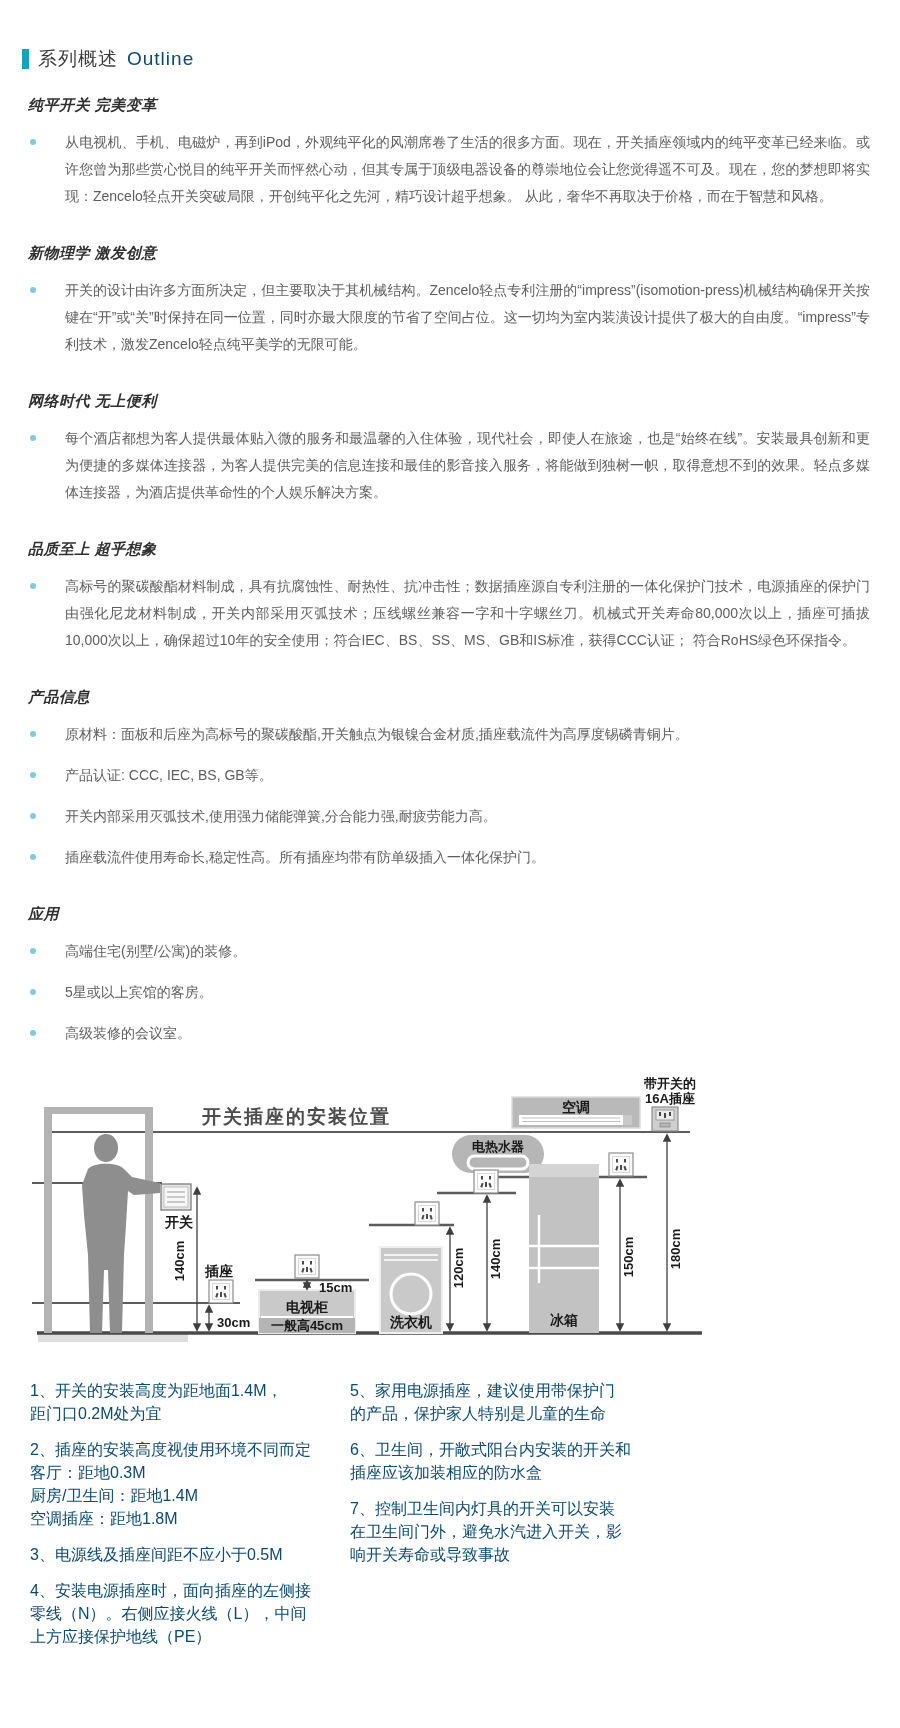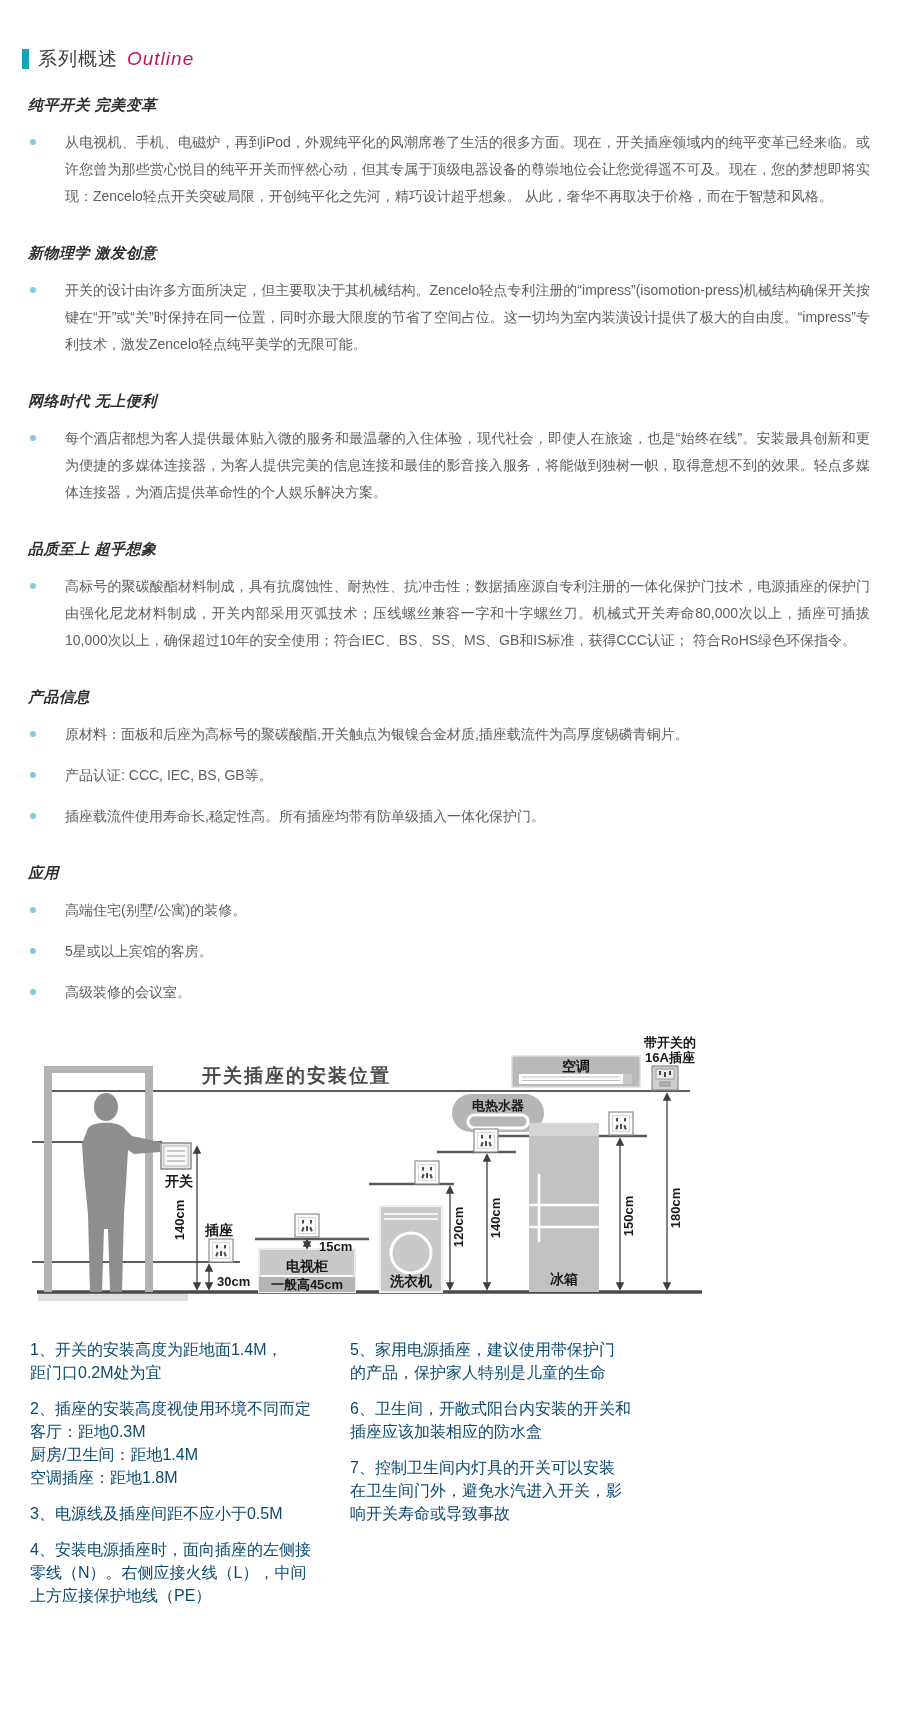--- a/index.html
+++ b/index.html
@@ -7,21 +7,21 @@
   body {
     width: 900px; height: 1728px; overflow: hidden;
     font-family: "Liberation Sans", "DejaVu Sans", sans-serif;
   }
   .page { width: 900px; height: 1728px; padding: 34px 30px 0 22px; background: #fff; margin-top: 12px; }
 
   
   .hdr { display: flex; align-items: center; gap: 9px; margin-left: 0; }
   .accent-bar { width: 7px; height: 20px; background: #17a2b8; }
   .hdr-zh { font-size: 19px; color: #3d3d3d; letter-spacing: 1px; }
-  .hdr-en { font-size: 19px; color: #be185d; letter-spacing: 1px; font-style: italic; }
+  .hdr-en { font-size: 19px; color: #0c4a6e; letter-spacing: 1px; }
 
   
   .sec-h { font-size: 15px; font-weight: bold; color: #2f2f2f; margin: 34px 0 14px 6px; letter-spacing: .5px; font-style: italic; }
   .sec-h.first { margin-top: 24px; }
   .bullet-item { display: flex; gap: 29px; margin: 0 0 14px 8px; }
   .bullet-item:last-child { margin-bottom: 0; }
   .dot { flex: 0 0 6px; width: 6px; height: 6px; border-radius: 50%; background: #82cbdb; margin-top: 10px; }
   .btext { font-size: 14px; line-height: 27px; color: #5e5e5e; text-align: justify; width: 820px; }
 
   
@@ -77,20 +77,24 @@
   </div>
 
   <div class="sec-h">产品信息</div>
   <div class="bullet-item">
     <span class="dot"></span>
     <p class="btext">原材料：面板和后座为高标号的聚碳酸酯,开关触点为银镍合金材质,插座载流件为高厚度锡磷青铜片。</p>
   </div>
   <div class="bullet-item">
     <span class="dot"></span>
     <p class="btext">产品认证: CCC, IEC, BS, GB等。</p>
+  </div>
+  <div class="bullet-item">
+    <span class="dot"></span>
+    <p class="btext">开关内部采用灭弧技术,使用强力储能弹簧,分合能力强,耐疲劳能力高。</p>
   </div>
   <div class="bullet-item">
     <span class="dot"></span>
     <p class="btext">插座载流件使用寿命长,稳定性高。所有插座均带有防单级插入一体化保护门。</p>
   </div>
 
   <div class="sec-h">应用</div>
   <div class="bullet-item">
     <span class="dot"></span>
     <p class="btext">高端住宅(别墅/公寓)的装修。</p>

